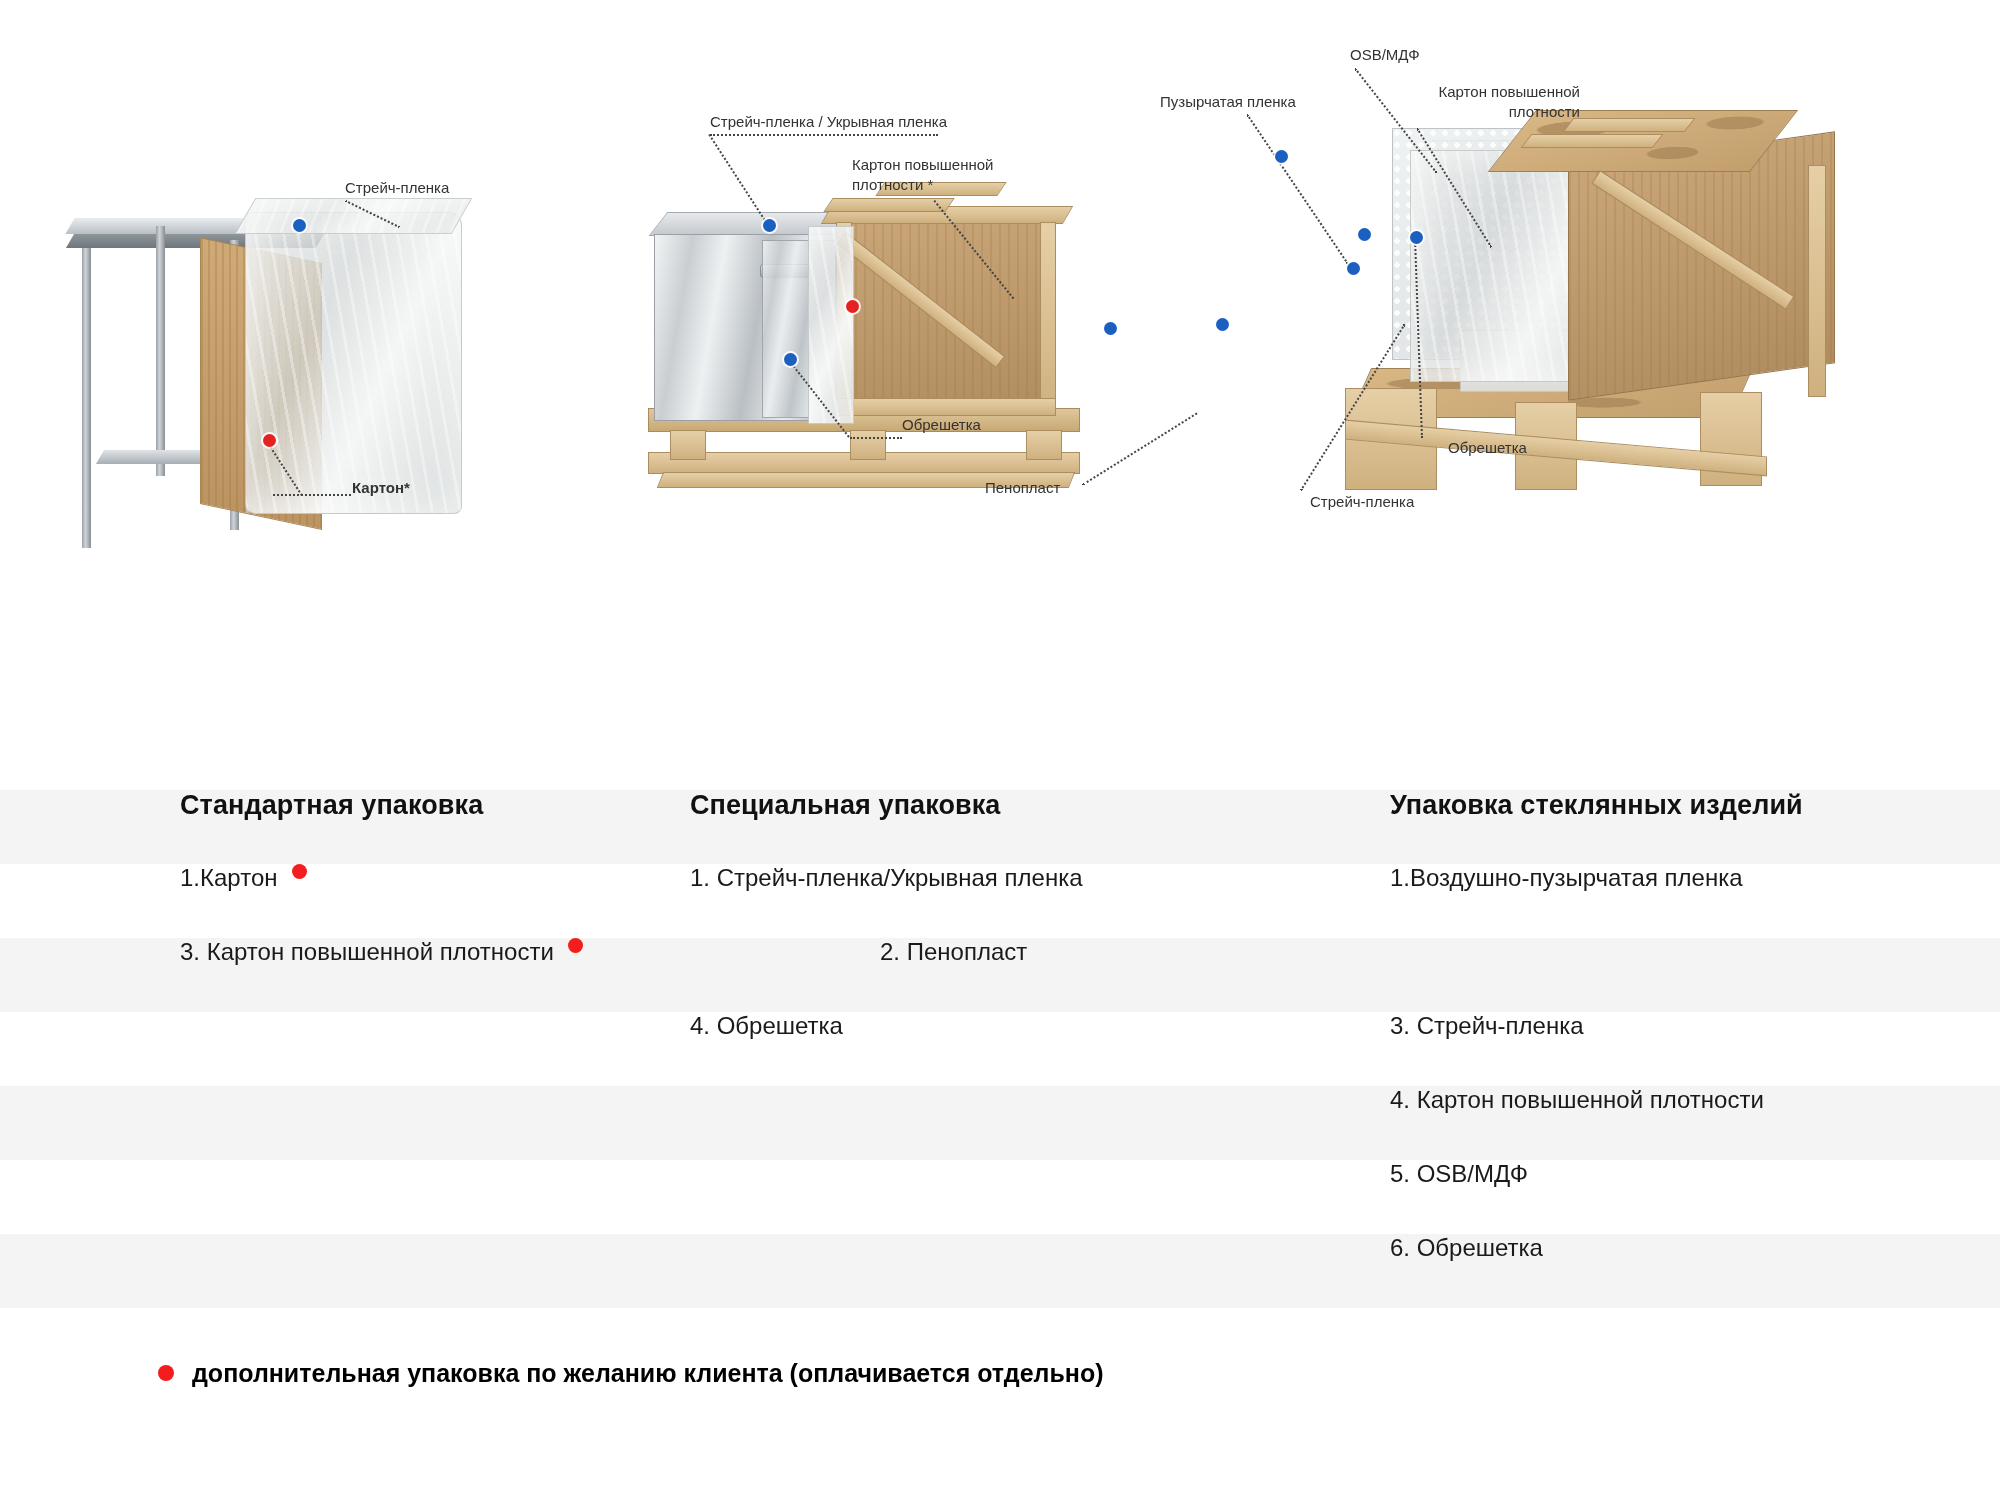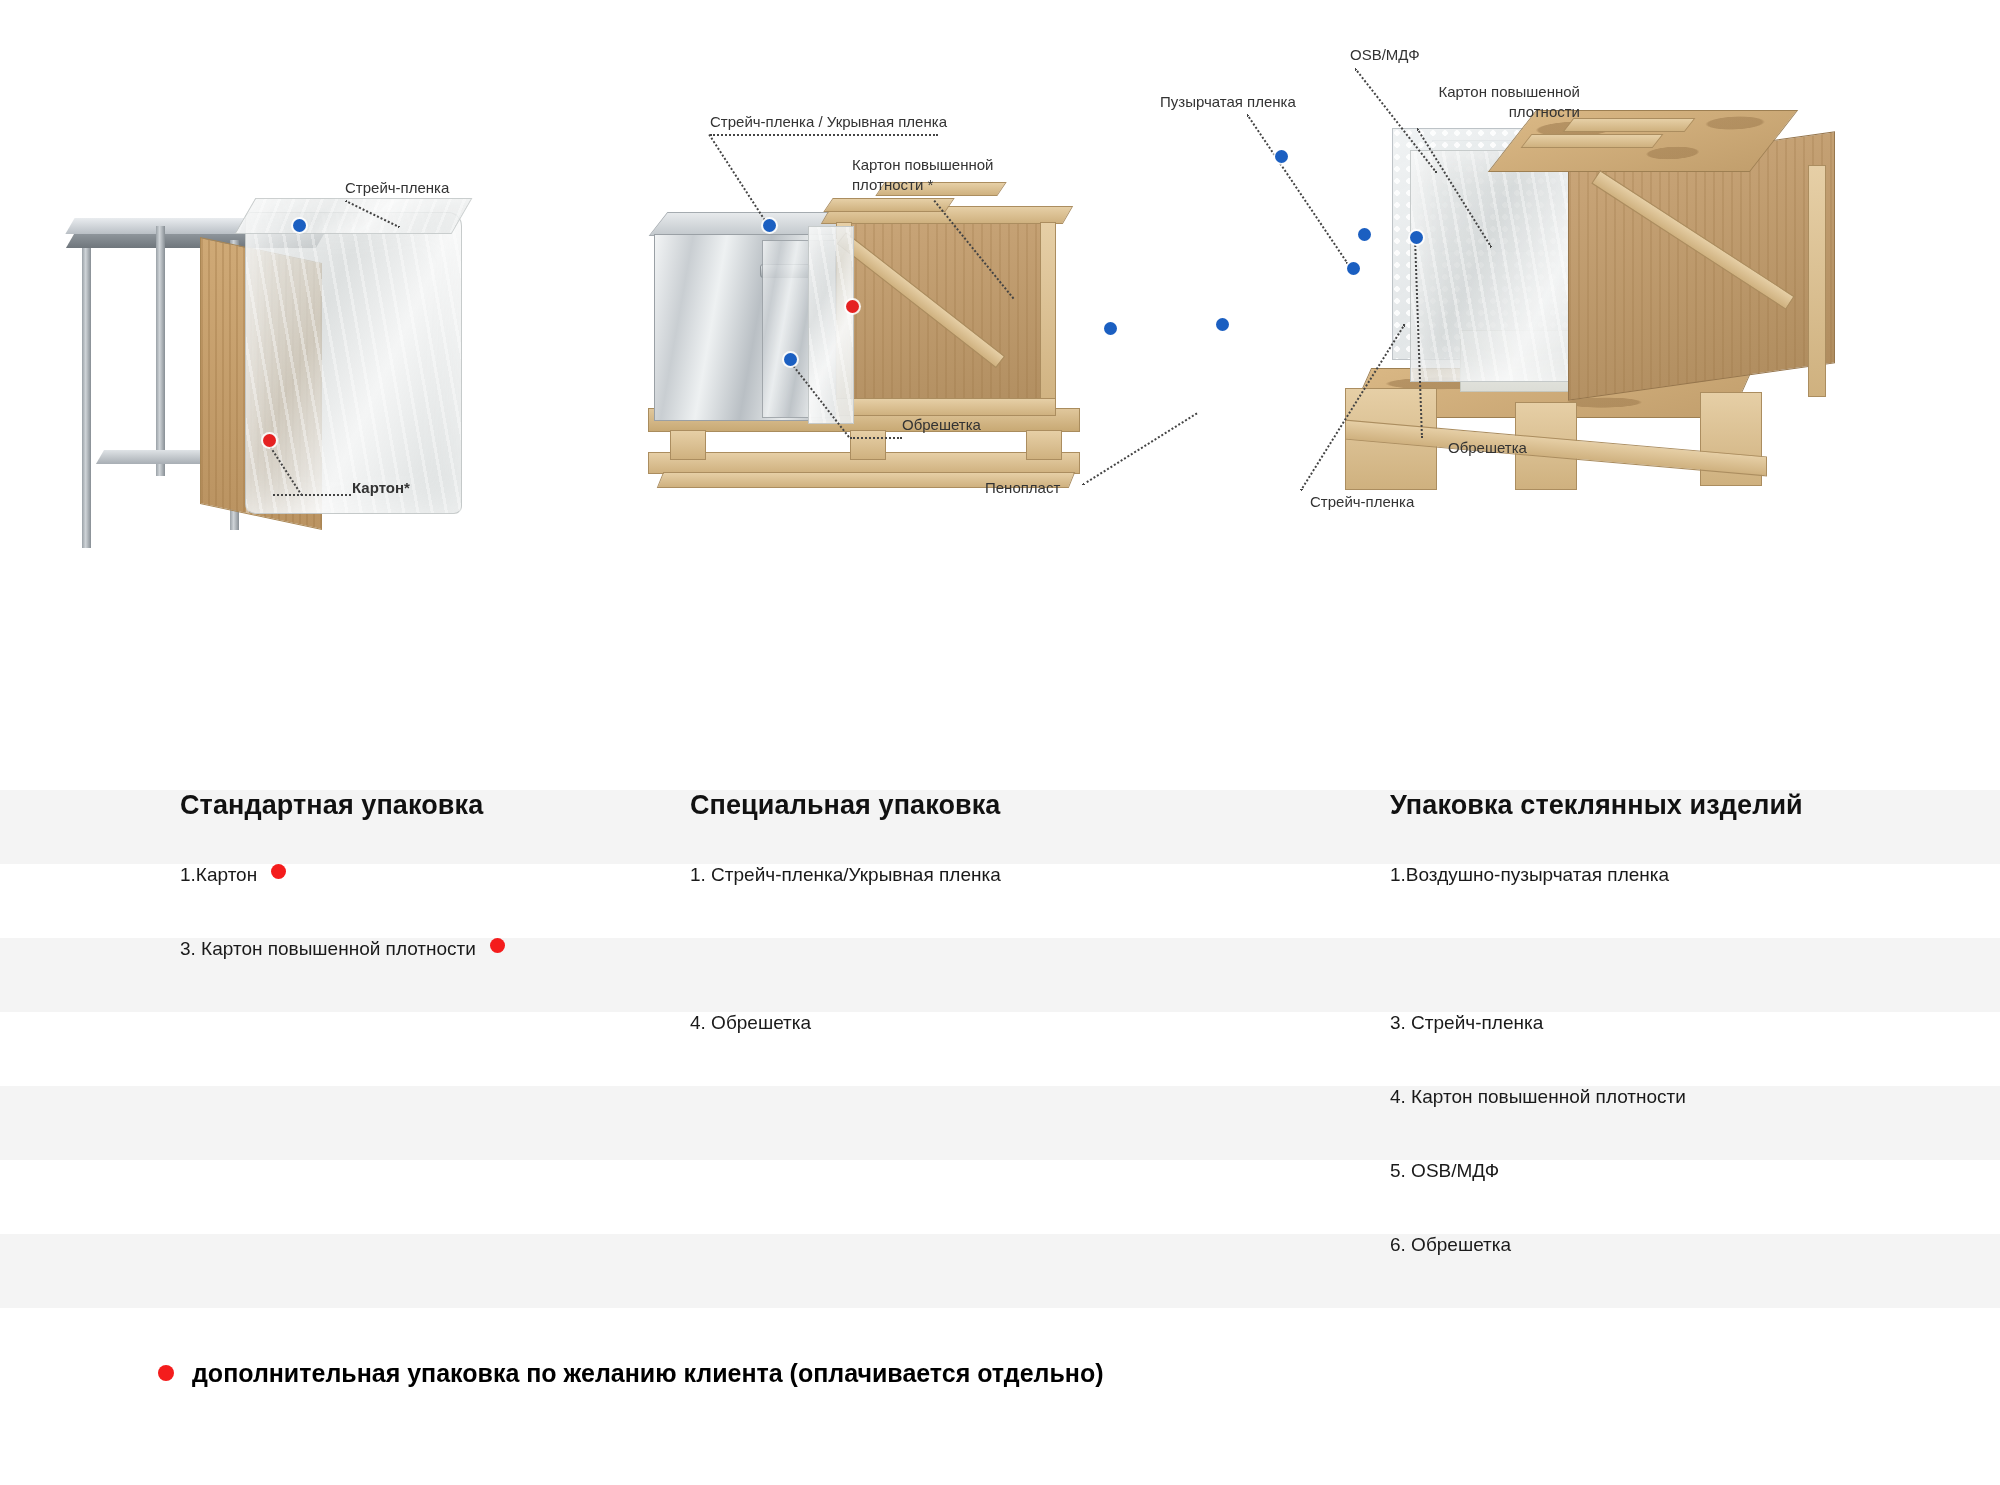--- a/index.html
+++ b/index.html
@@ -188,21 +188,21 @@
 
   .head-row .tcell { height: 74px; }
   .head-txt {
     font-size: 27px;
     font-weight: bold;
     color: #111111;
     letter-spacing: .1px;
   }
   .body-row .tcell { height: 74px; }
   .item-txt {
-    font-size: 19px;
+    font-size: 24px;
     color: #1a1a1a;
   }
   .inline-dot {
     display: inline-block;
     width: 15px;
     height: 15px;
     border-radius: 50%;
     background: #f41c1c;
     margin-left: 14px;
     vertical-align: 2px;
@@ -379,20 +379,23 @@
       <span class="item-txt">1.Воздушно-пузырчатая пленка</span>
     </div>
   </div>
 
   <div class="trow odd body-row">
     <div class="tcell c0"></div>
     <div class="tcell c2">
       <span class="item-txt">3. Картон повышенной плотности</span>
       <span class="inline-dot"></span>
     </div>
+    <div class="tcell c3">
+      <span class="item-txt">2. Пенопласт</span>
+    </div>
   </div>
 
   <div class="trow even body-row">
     <div class="tcell c0"></div>
     <div class="tcell c1">
       <span class="item-txt"></span>
     </div>
     <div class="tcell c2">
       <span class="item-txt">4. Обрешетка</span>
     </div>

